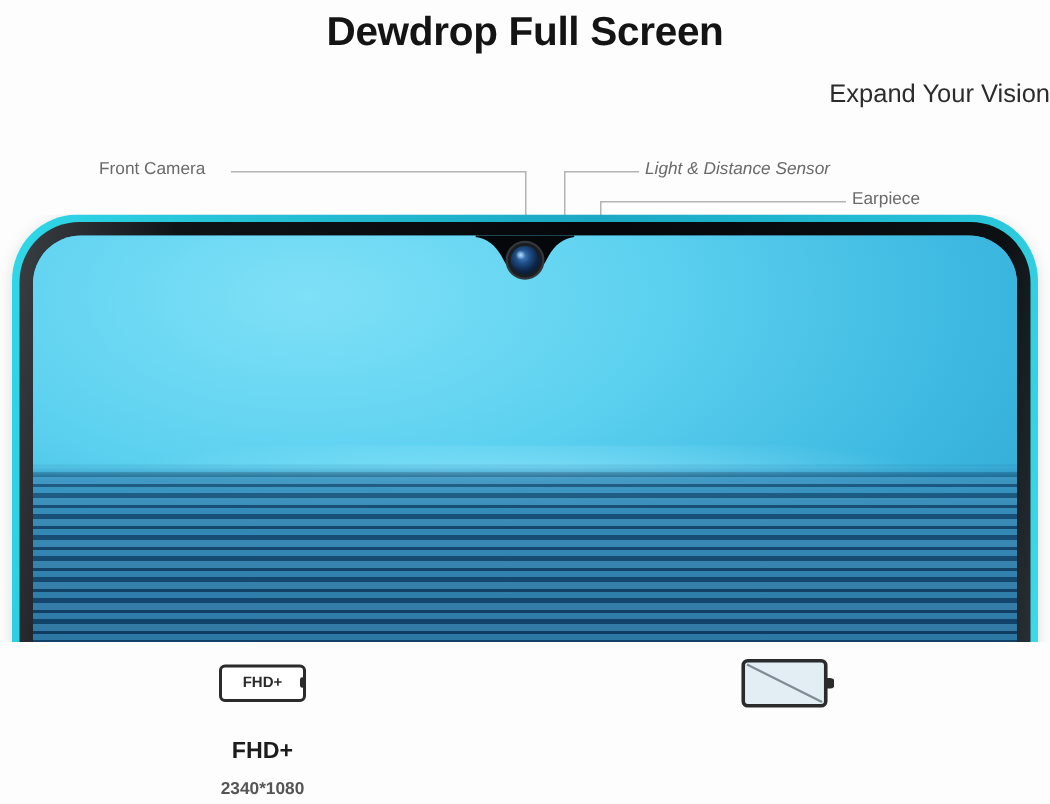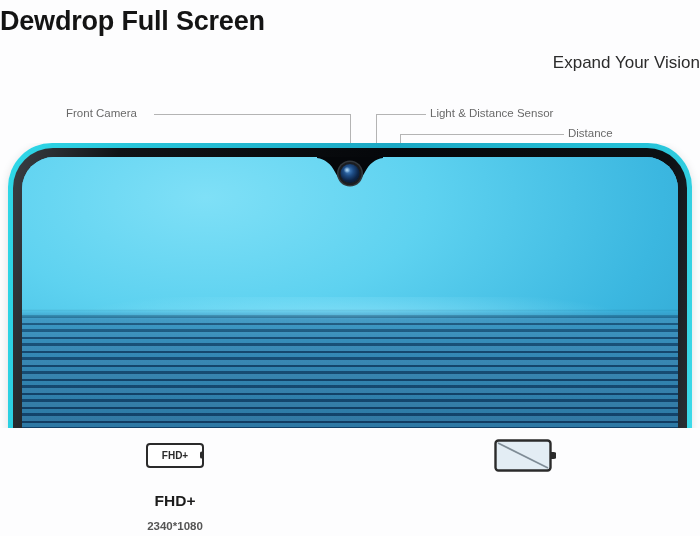--- a/index.html
+++ b/index.html
@@ -17,21 +17,21 @@
     background: #fdfdfe;
     overflow: hidden;
   }
 
   
   .title {
     position: absolute;
     top: 6px;
     left: 0;
     width: 700px;
-    text-align: left;
+    text-align: center;
     font-size: 27px;
     font-weight: bold;
     color: #141414;
     letter-spacing: -0.2px;
   }
   .subtitle {
     position: absolute;
     top: 53px;
     left: 0;
     width: 700px;
@@ -42,21 +42,21 @@
   }
 
   
   .callout {
     position: absolute;
     font-size: 11.5px;
     color: #6a6a6a;
     white-space: nowrap;
   }
   #lbl-front-camera { left: 66px; top: 107px; }
-  #lbl-sensor       { left: 430px; top: 107px; }
+  #lbl-sensor       { left: 430px; top: 107px; font-style: italic; }
   #lbl-earpiece     { left: 568px; top: 127px; }
 
   
   .lead {
     position: absolute;
     background: #b4b4b4;
   }
   .lead.h { height: 1px; }
   .lead.v { width: 1px; }
 
@@ -214,21 +214,21 @@
 </head>
 <body>
 
 <div class="page">
 
   <div class="title">Dewdrop Full Screen</div>
   <div class="subtitle">Expand Your Vision</div>
 
   <div class="callout" id="lbl-front-camera">Front Camera</div>
   <div class="callout" id="lbl-sensor">Light &amp; Distance Sensor</div>
-  <div class="callout" id="lbl-earpiece">Distance</div>
+  <div class="callout" id="lbl-earpiece">Earpiece</div>
 
   <div class="lead h" style="left:154px; top:114px; width:196px;"></div>
   <div class="lead v" style="left:350px; top:114px; height:82px;"></div>
 
   <div class="lead h" style="left:376px; top:114px; width:50px;"></div>
   <div class="lead v" style="left:376px; top:114px; height:72px;"></div>
 
   <div class="lead h" style="left:400px; top:134px; width:164px;"></div>
   <div class="lead v" style="left:400px; top:134px; height:52px;"></div>
 

